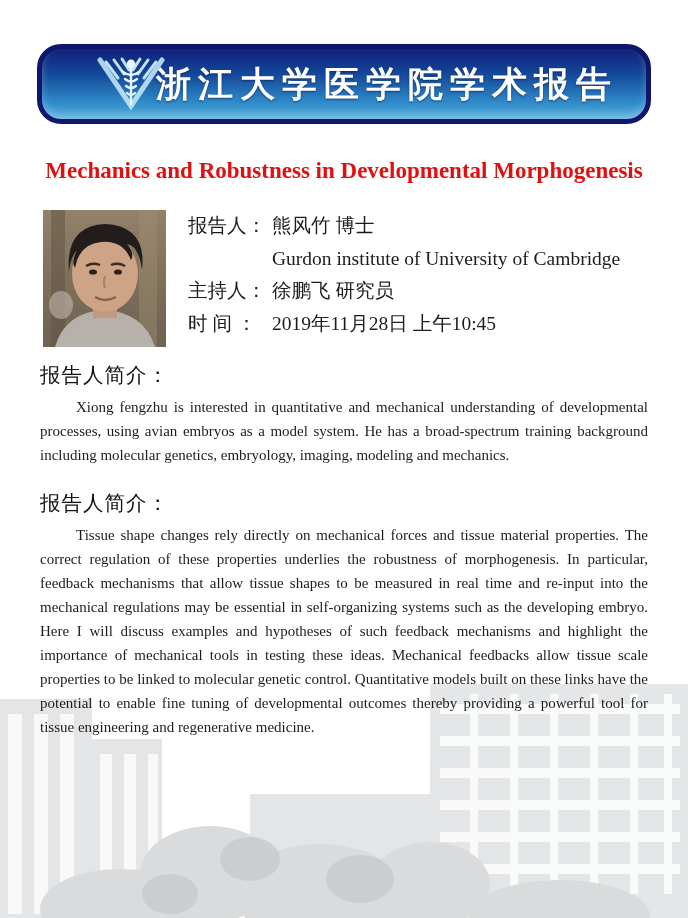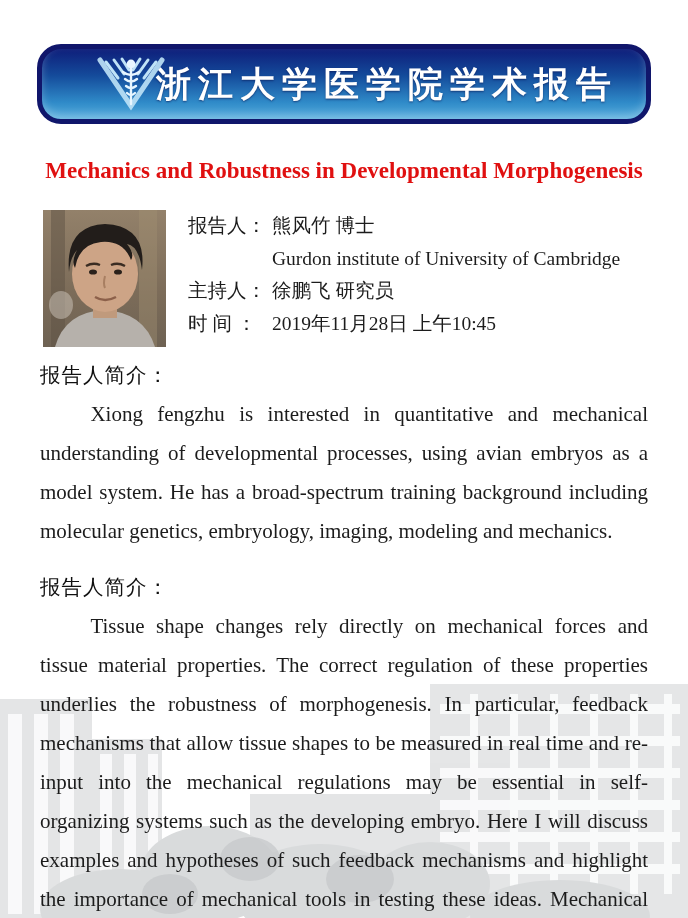--- a/index.html
+++ b/index.html
@@ -57,21 +57,21 @@
   .section-heading{
     position:relative;z-index:2;
     margin:18px 40px 0 40px;
     font-family:"Liberation Sans", sans-serif;
     font-size:20.5px;font-weight:normal;color:#101010;
     letter-spacing:1px;
   }
   .para{
     position:relative;z-index:2;
     margin:6px 40px 0 40px;
-    font-size:21px;line-height:39px;
+    font-size:15px;line-height:24px;
     text-align:justify;text-indent:2.4em;
   }
   .para.bold{font-weight:bold;margin-top:2px;}
   .bio-heading{margin-top:14px;}
   .abstract-heading{margin-top:22px;}
 </style>
 </head>
 <body>
 
 <div class="poster">

